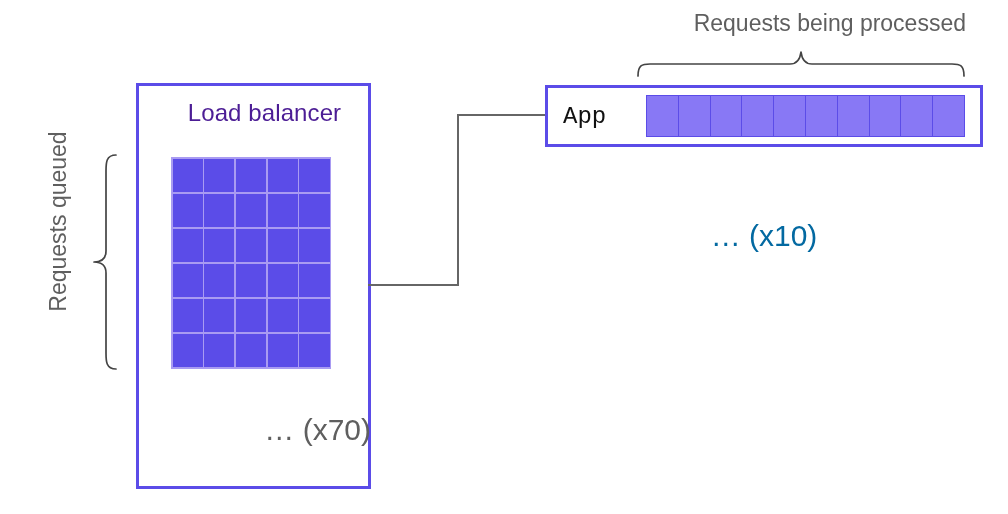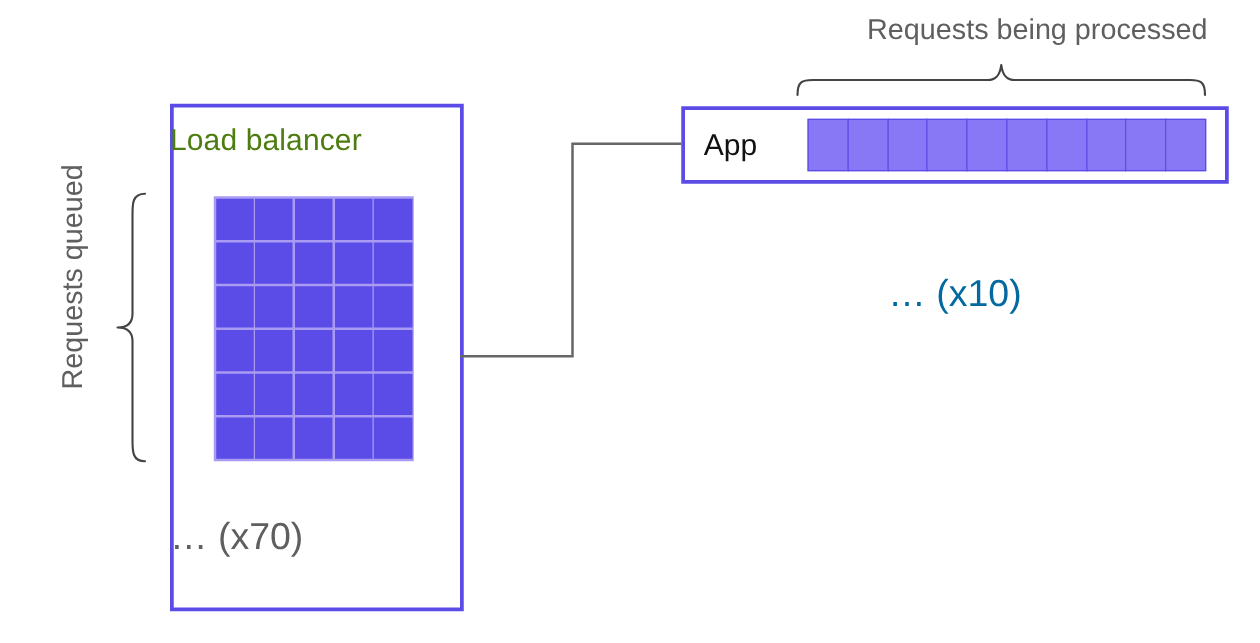--- a/index.html
+++ b/index.html
@@ -27,23 +27,23 @@
     height: 406px;
     box-sizing: border-box;
     border: 3px solid #5B4CE8;
     background: #ffffff;
   }
   .lb-title {
     position: absolute;
     left: 136px;
     top: 99px;
     width: 257px;
-    text-align: left;
+    text-align: center;
     font-size: 24px;
-    color: #4d7c0f;
+    color: #4c1d95;
     letter-spacing: 0.1px;
     white-space: nowrap;
   }
 
   
   .queue-grid {
     position: absolute;
     left: 171px;
     top: 157px;
     width: 160px;
@@ -58,21 +58,21 @@
   }
   .queue-cell {
     background: #5B4CE8;
   }
 
   .lb-multiplier {
     position: absolute;
     left: 136px;
     top: 413px;
     width: 235px;
-    text-align: left;
+    text-align: right;
     font-size: 30px;
     color: #5F5F5F;
     white-space: nowrap;
   }
 
   
   .brace-left {
     position: absolute;
     left: 92px;
     top: 153px;
@@ -112,20 +112,21 @@
     border: 3px solid #5B4CE8;
     background: #ffffff;
   }
   .app-label {
     position: absolute;
     left: 563px;
     top: 103px;
     font-size: 24px;
     color: #111111;
     white-space: nowrap;
+    font-family: Liberation Mono, monospace;
   }
   .app-slots {
     position: absolute;
     left: 646px;
     top: 95px;
     width: 319px;
     height: 42px;
     display: flex;
   }
   .app-slot {

